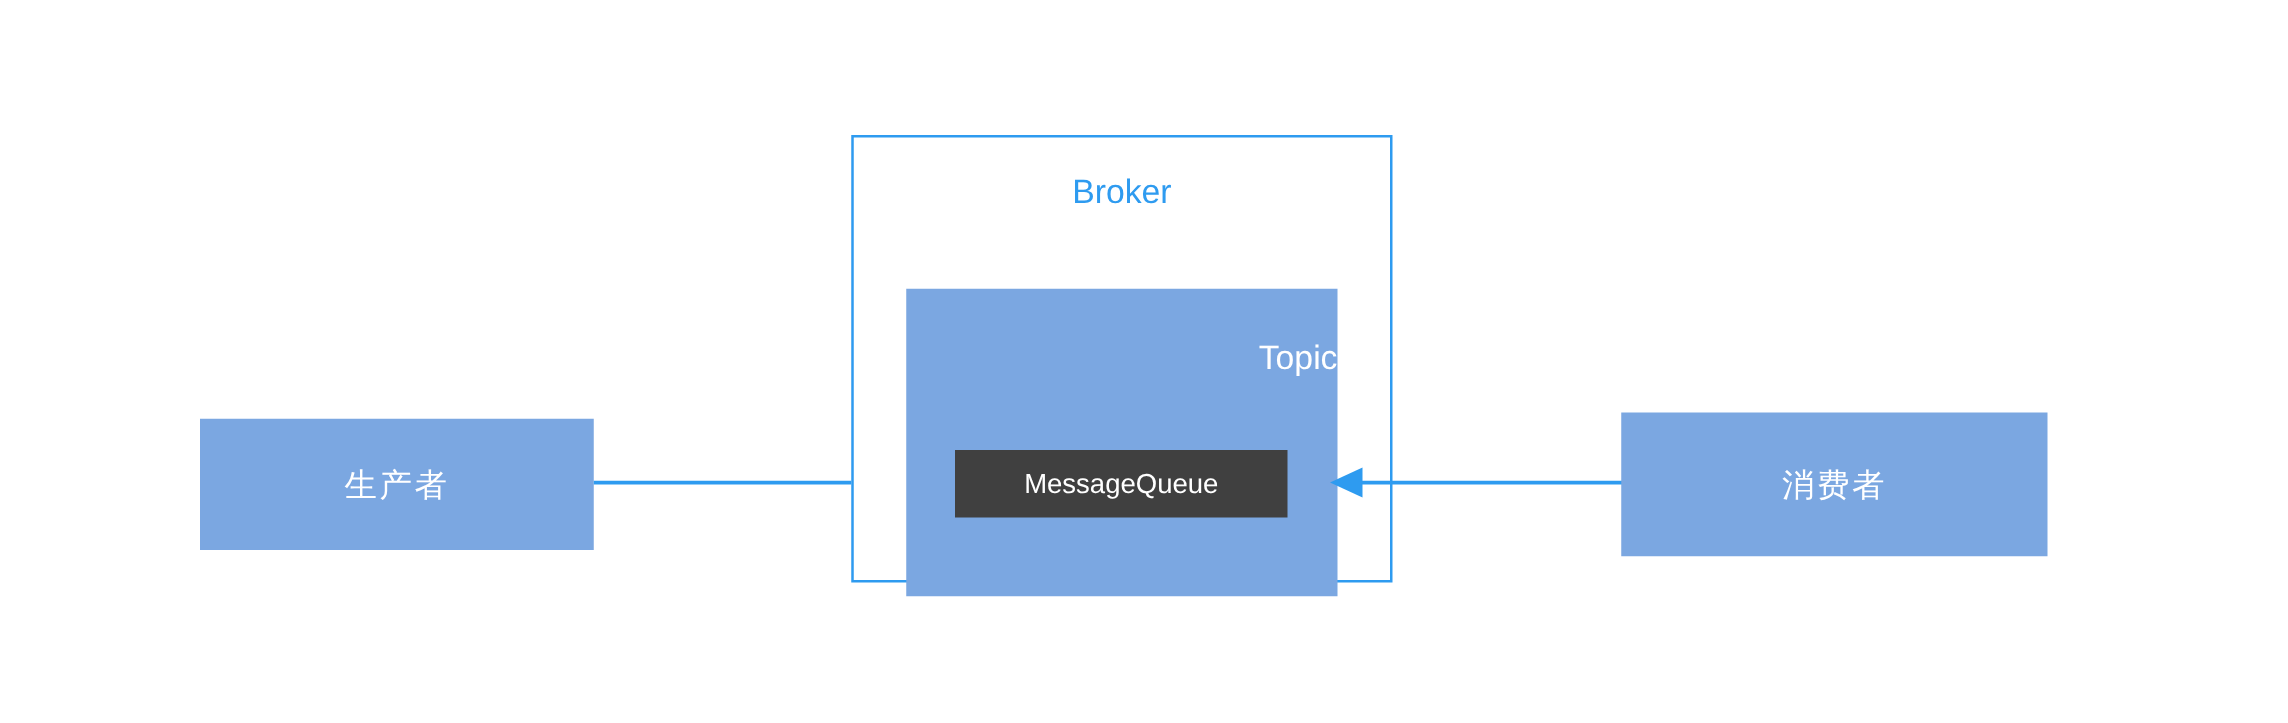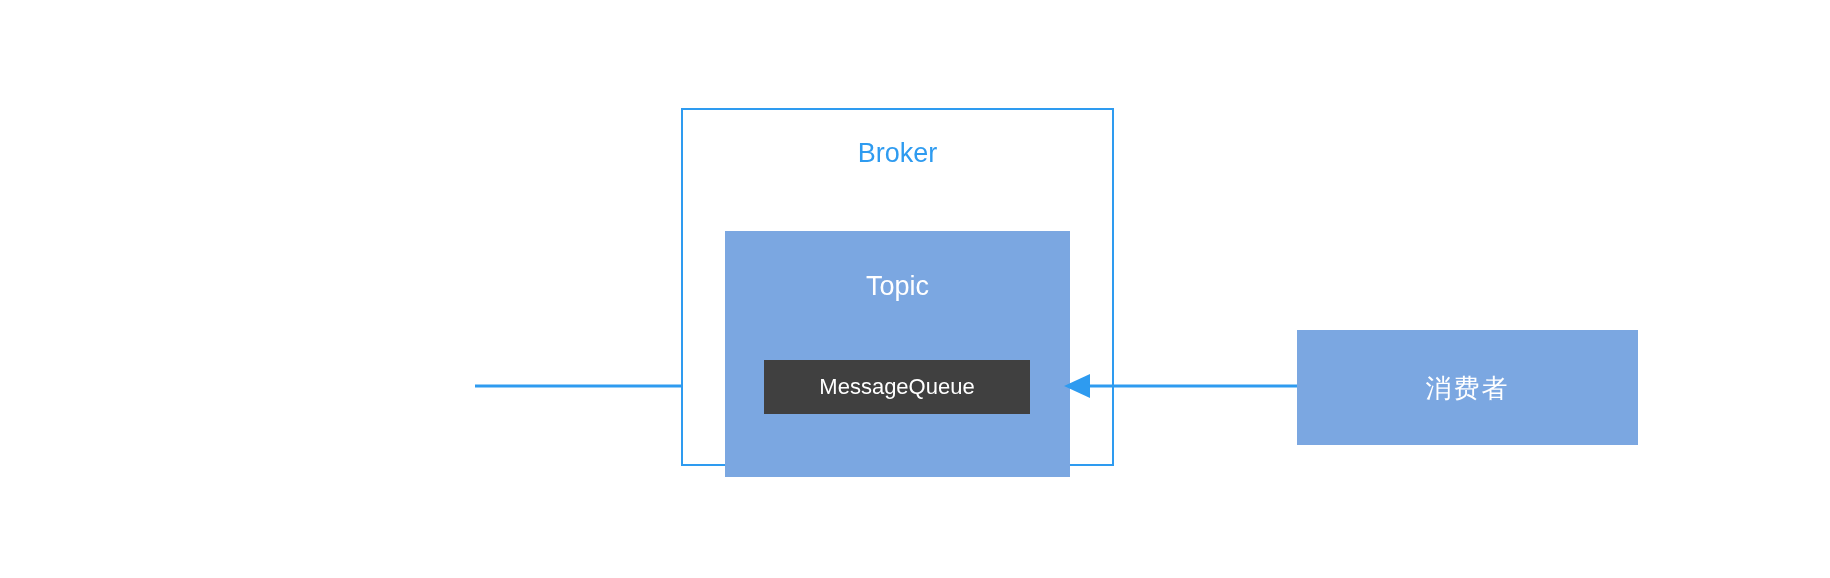--- a/index.html
+++ b/index.html
@@ -95,21 +95,21 @@
     font-size: 27px;
     font-weight: 400;
     line-height: 1;
     white-space: nowrap;
   }
   .label-topic {
     position: absolute;
     left: 0;
     right: 0;
     top: 42px;
-    text-align: center;
+    text-align: right;
     color: #ffffff;
     font-size: 27px;
     font-weight: 400;
     line-height: 1;
     white-space: nowrap;
   }
   .label-mq {
     color: #ffffff;
     font-size: 22px;
     font-weight: 400;
@@ -147,20 +147,23 @@
     line-height: 1.2;
     white-space: nowrap;
     user-select: none;
   }
 </style>
 </head>
 <body>
 
 <div id="canvas">
 
+  <div class="node node-fill-blue" id="producer-node">
+    <span class="label-cn">生产者</span>
+  </div>
 
   <svg class="connector" id="connector-producer-to-topic" viewBox="0 0 252 52">
     <line x1="0" y1="26" x2="238" y2="26" stroke="#2E9BF0" stroke-width="3"></line>
     <polygon points="252,26 226,14 226,38" fill="#2E9BF0"></polygon>
   </svg>
 
   <div class="node node-outline-blue" id="broker-node">
 
     <div class="label-broker">Broker</div>
 

